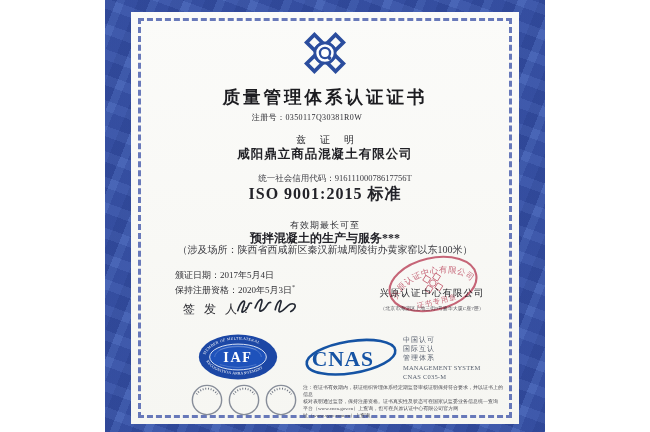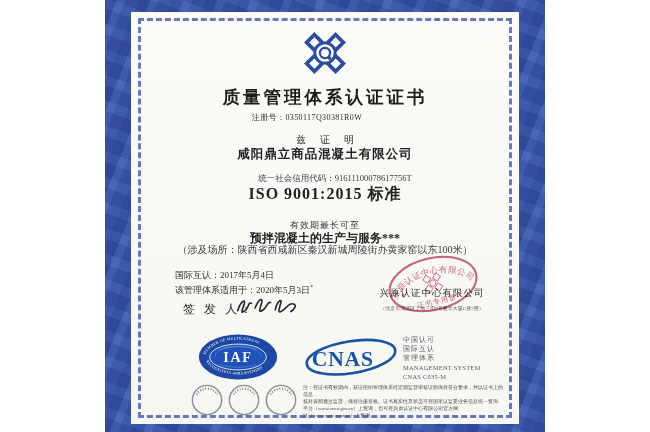--- a/index.html
+++ b/index.html
@@ -72,22 +72,22 @@
       <div class="abs center title">质量管理体系认证证书</div>
       <div class="abs reg">注册号：0350117Q30381R0W</div>
       <div class="abs center company">咸阳鼎立商品混凝土有限公司</div>
       <div class="abs center certify">兹证明</div>
       <div class="abs center credit">统一社会信用代码：91611100078617756T</div>
       <div class="abs center standard">ISO 9001:2015 标准</div>
       <div class="abs center scope-intro">有效期最长可至</div>
       <div class="abs center scope-text">预拌混凝土的生产与服务***</div>
       <div class="abs center scope-site">（涉及场所：陕西省西咸新区秦汉新城周陵街办黄家窑以东100米）</div>
 
-      <div class="abs issue">国际互认：2017年5月4日</div>
-      <div class="abs valid"><span>该管理体系适用于：2020年5月3日</span><sup>*</sup></div>
+      <div class="abs issue">颁证日期：2017年5月4日</div>
+      <div class="abs valid"><span>保持注册资格：2020年5月3日</span><sup>*</sup></div>
       <div class="abs issuer">签 发 人：</div>
 
       <svg class="abs signature" viewBox="0 0 70 28">
         <path d="M3,18 C6,8 12,4 10,11 C8,18 5,22 11,18 C16,14 14,8 18,10 M22,15 C26,5 31,3 29,10 C27,17 25,21 31,17 C36,13 35,8 39,9 M44,17 C46,7 52,4 50,10 C48,17 46,22 52,18 C58,13 60,9 65,11 C67,13 65,17 61,19" fill="none" stroke="#232833" stroke-width="1.8" stroke-linecap="round"></path>
       </svg>
 
       <div class="abs certifier-name">兴原认证中心有限公司</div>
       <div class="abs certifier-addr">（北京市海淀区上地三街9号嘉华大厦C座7层）</div>
 
       <svg class="abs stamp" viewBox="0 0 100 62">

